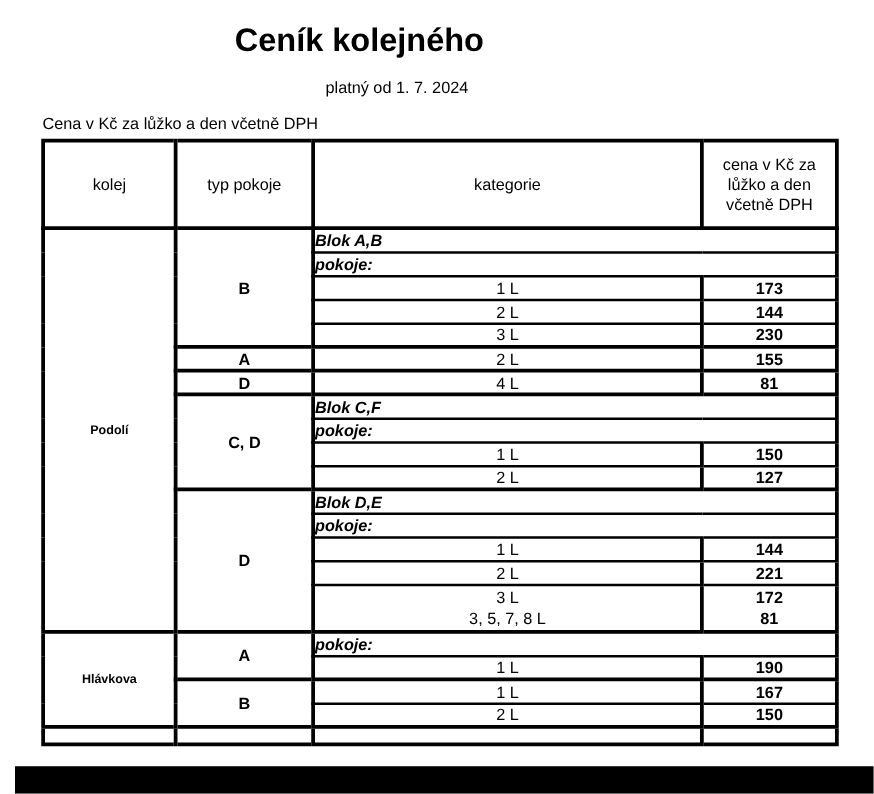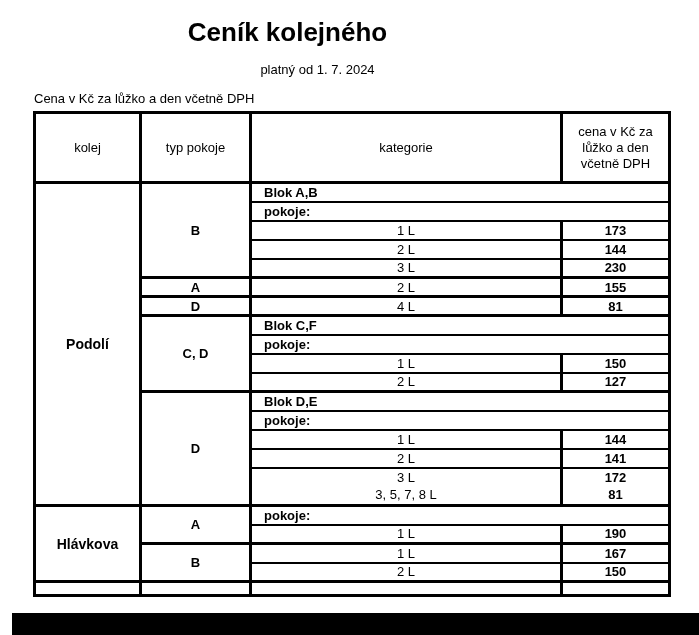--- a/index.html
+++ b/index.html
@@ -43,24 +43,24 @@
     font-weight:normal;
     border-bottom-width:3px;
     line-height:16px;
     padding:0 5px;
   }
   .price-table tbody tr { height:19px; }
   .price-table tbody tr.double { height:38px; }
   .price-table tbody tr.stub { height:14px; }
   .price-table tr.g > td { border-top-width:3px; }
   .price-table tr.stub > td { border-top-width:3px; }
-  td.kolej { font-weight:bold; font-size:14px; }
+  td.kolej { font-weight:bold; font-size:10px; }
   td.typ   { font-weight:bold; }
   td.block, td.label {
-    text-align:left; font-weight:bold; padding-left:12px;
+    text-align:left; font-weight:bold; padding-left:0;font-style:italic;
   }
   td.cena { font-weight:bold;margin-top:47px; }
   td.dbl div { line-height:17px; }
   .redaction-bar {
     position:absolute; left:12px; top:613px;
     width:687px; height:22px;
     background:#000;
   }
 </style>
 </head>
@@ -137,21 +137,21 @@
     </tr>
     <tr>
       <td class="label" colspan="2">pokoje:</td>
     </tr>
     <tr>
       <td class="kat">1 L</td>
       <td class="cena">144</td>
     </tr>
     <tr>
       <td class="kat">2 L</td>
-      <td class="cena">141</td>
+      <td class="cena">221</td>
     </tr>
     <tr class="double">
       <td class="kat dbl">
         <div>3 L</div>
         <div>3, 5, 7, 8 L</div>
       </td>
       <td class="cena dbl">
         <div>172</div>
         <div>81</div>
       </td>

